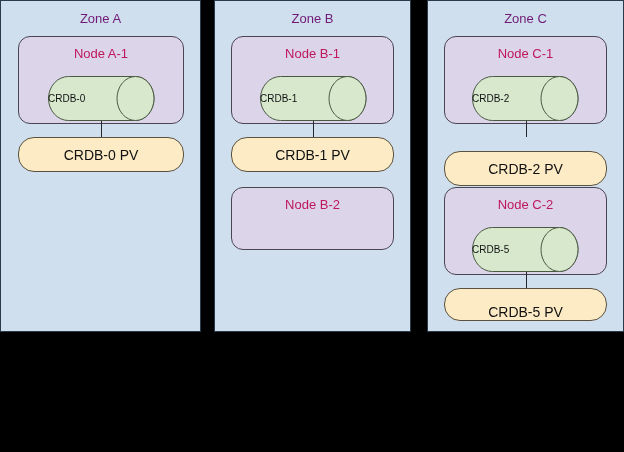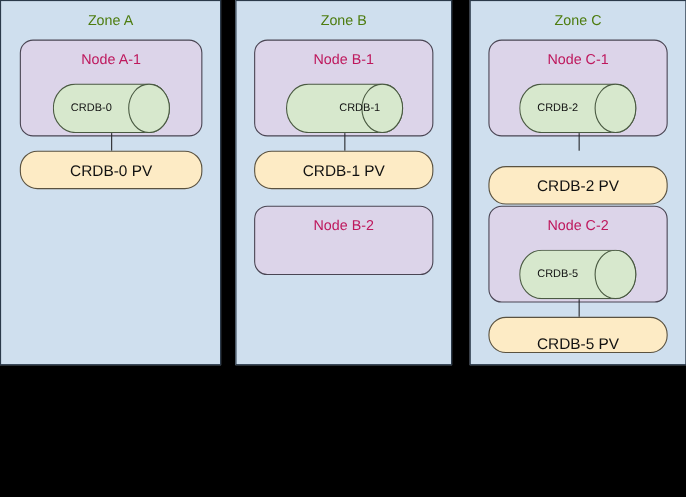--- a/index.html
+++ b/index.html
@@ -27,21 +27,21 @@
     border: 1px solid #2b3a4a;
     box-sizing: border-box;
   }
   .zone-title {
     position: absolute;
     top: 10px;
     left: 0;
     right: 0;
     text-align: center;
     font-size: 13px;
-    color: #4d7c0f;
+    color: #701a75;
     line-height: 15px;
   }
   .node {
     position: absolute;
     background: #dcd4e9;
     border: 1px solid #4a4553;
     border-radius: 12px;
     box-sizing: border-box;
   }
   .node-title {
@@ -66,21 +66,20 @@
     font-size: 14px;
     color: #111111;
   }
   .cylinder {
     position: absolute;
   }
   .cyl-label {
     position: absolute;
     font-size: 10px;
     color: #111111;
-    text-align: center;
     line-height: 12px;
     pointer-events: none;
   }
   .connector {
     position: absolute;
     width: 0;
     border-left: 1.5px solid #26272b;
   }
 </style>
 </head>
@@ -103,21 +102,21 @@
     </div>
     <div class="zone" style="left: 214px; top: 0px; width: 197px; height: 332px;">
       <div class="zone-title">Zone B</div>
     </div>
     <div class="node" style="left: 231px; top: 36px; width: 163px; height: 88px;">
       <div class="node-title">Node B-1</div>
     </div>
     <div class="cylinder" style="left: 260px; top: 76px; width: 107px; height: 45px;"><svg width="107" height="45">
         <path d="M 20.5 0.5 L 87.5 0.5 A 18.5 22 0 0 1 87.5 44.5 L 20.5 44.5 A 20 22 0 0 1 20.5 0.5 Z" fill="#d7e8cd" stroke="#4a5a42" stroke-width="1"></path>
         <ellipse cx="87.5" cy="22.5" rx="18.5" ry="22" fill="#d7e8cd" stroke="#4a5a42" stroke-width="1"></ellipse>
-      </svg><div class="cyl-label" style="left: 12px; top: 17px; width: 70px; padding-left: 20px;">CRDB-1</div></div>
+      </svg><div class="cyl-label" style="left: 0px; top: 17px; width: 70px;">CRDB-1</div></div>
     <div class="connector" style="left: 312.5px; top: 121px; height: 16px;"></div>
     <div class="pv" style="left: 231px; top: 137px; width: 163px; height: 35px; text-align: center;">
       <span>CRDB-1 PV</span>
     </div>
     <div class="node" style="left: 231px; top: 187px; width: 163px; height: 63px;">
       <div class="node-title">Node B-2</div>
     </div>
     <div class="zone" style="left: 427px; top: 0px; width: 197px; height: 332px;">
       <div class="zone-title">Zone C</div>
     </div>

